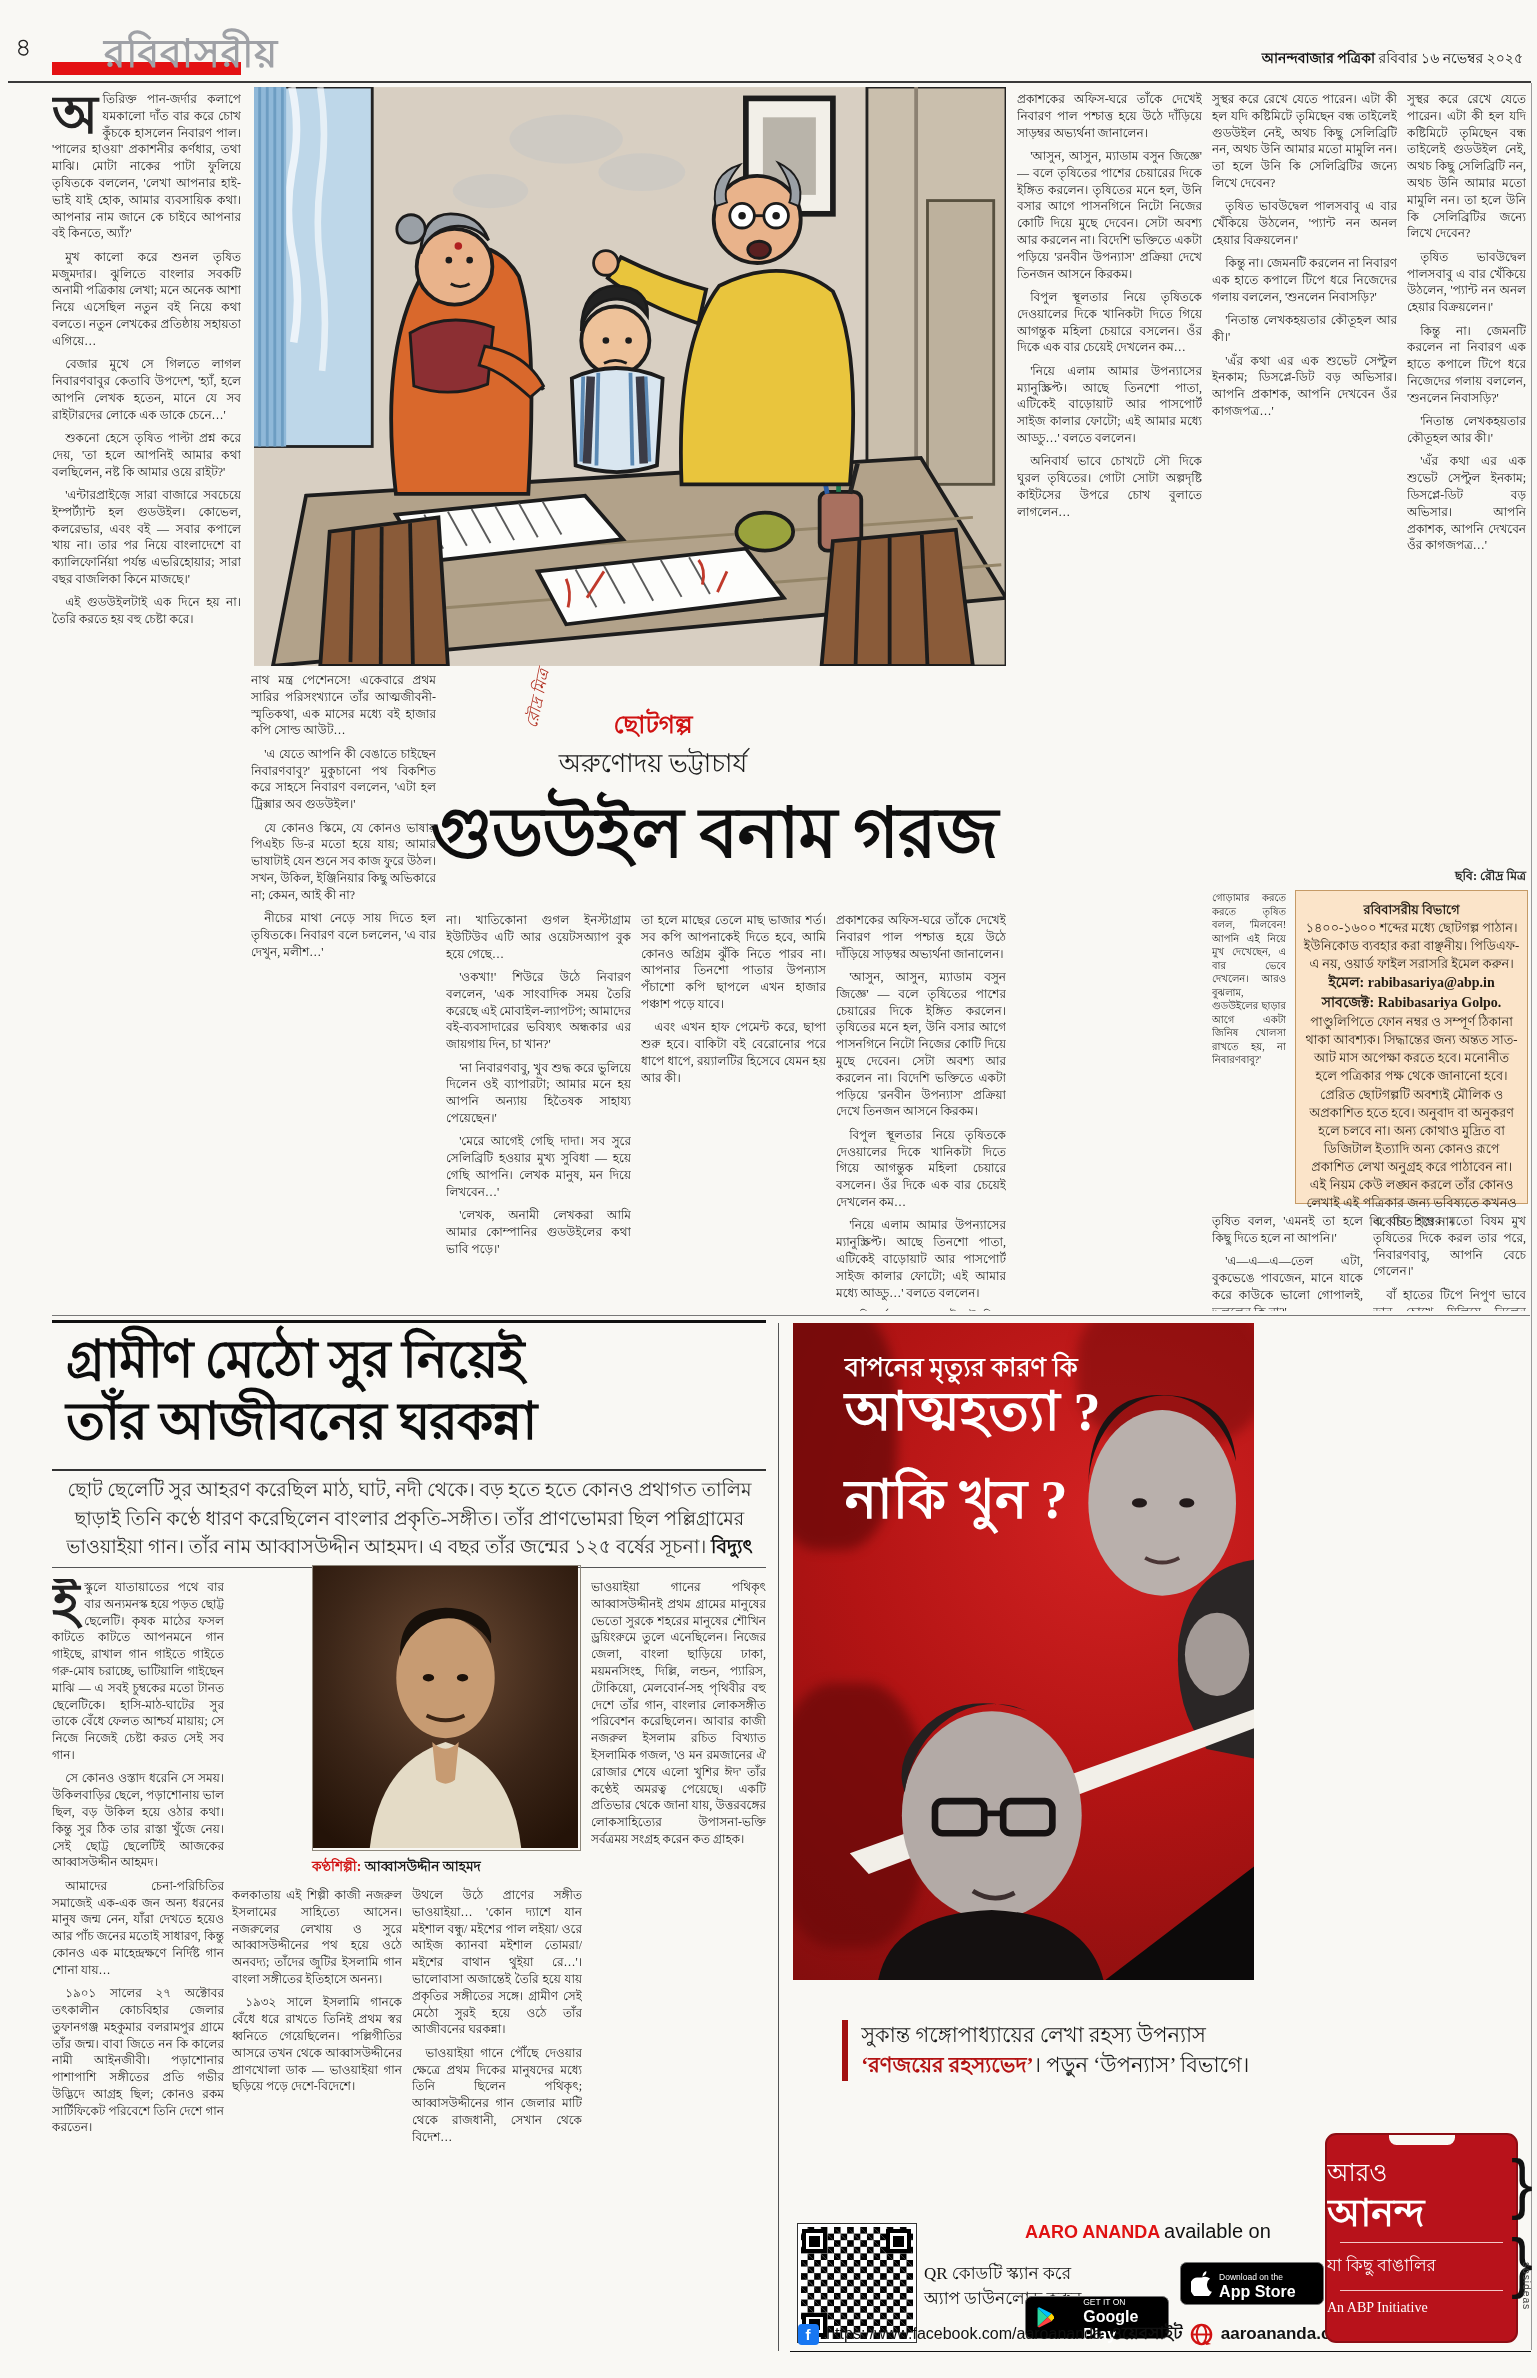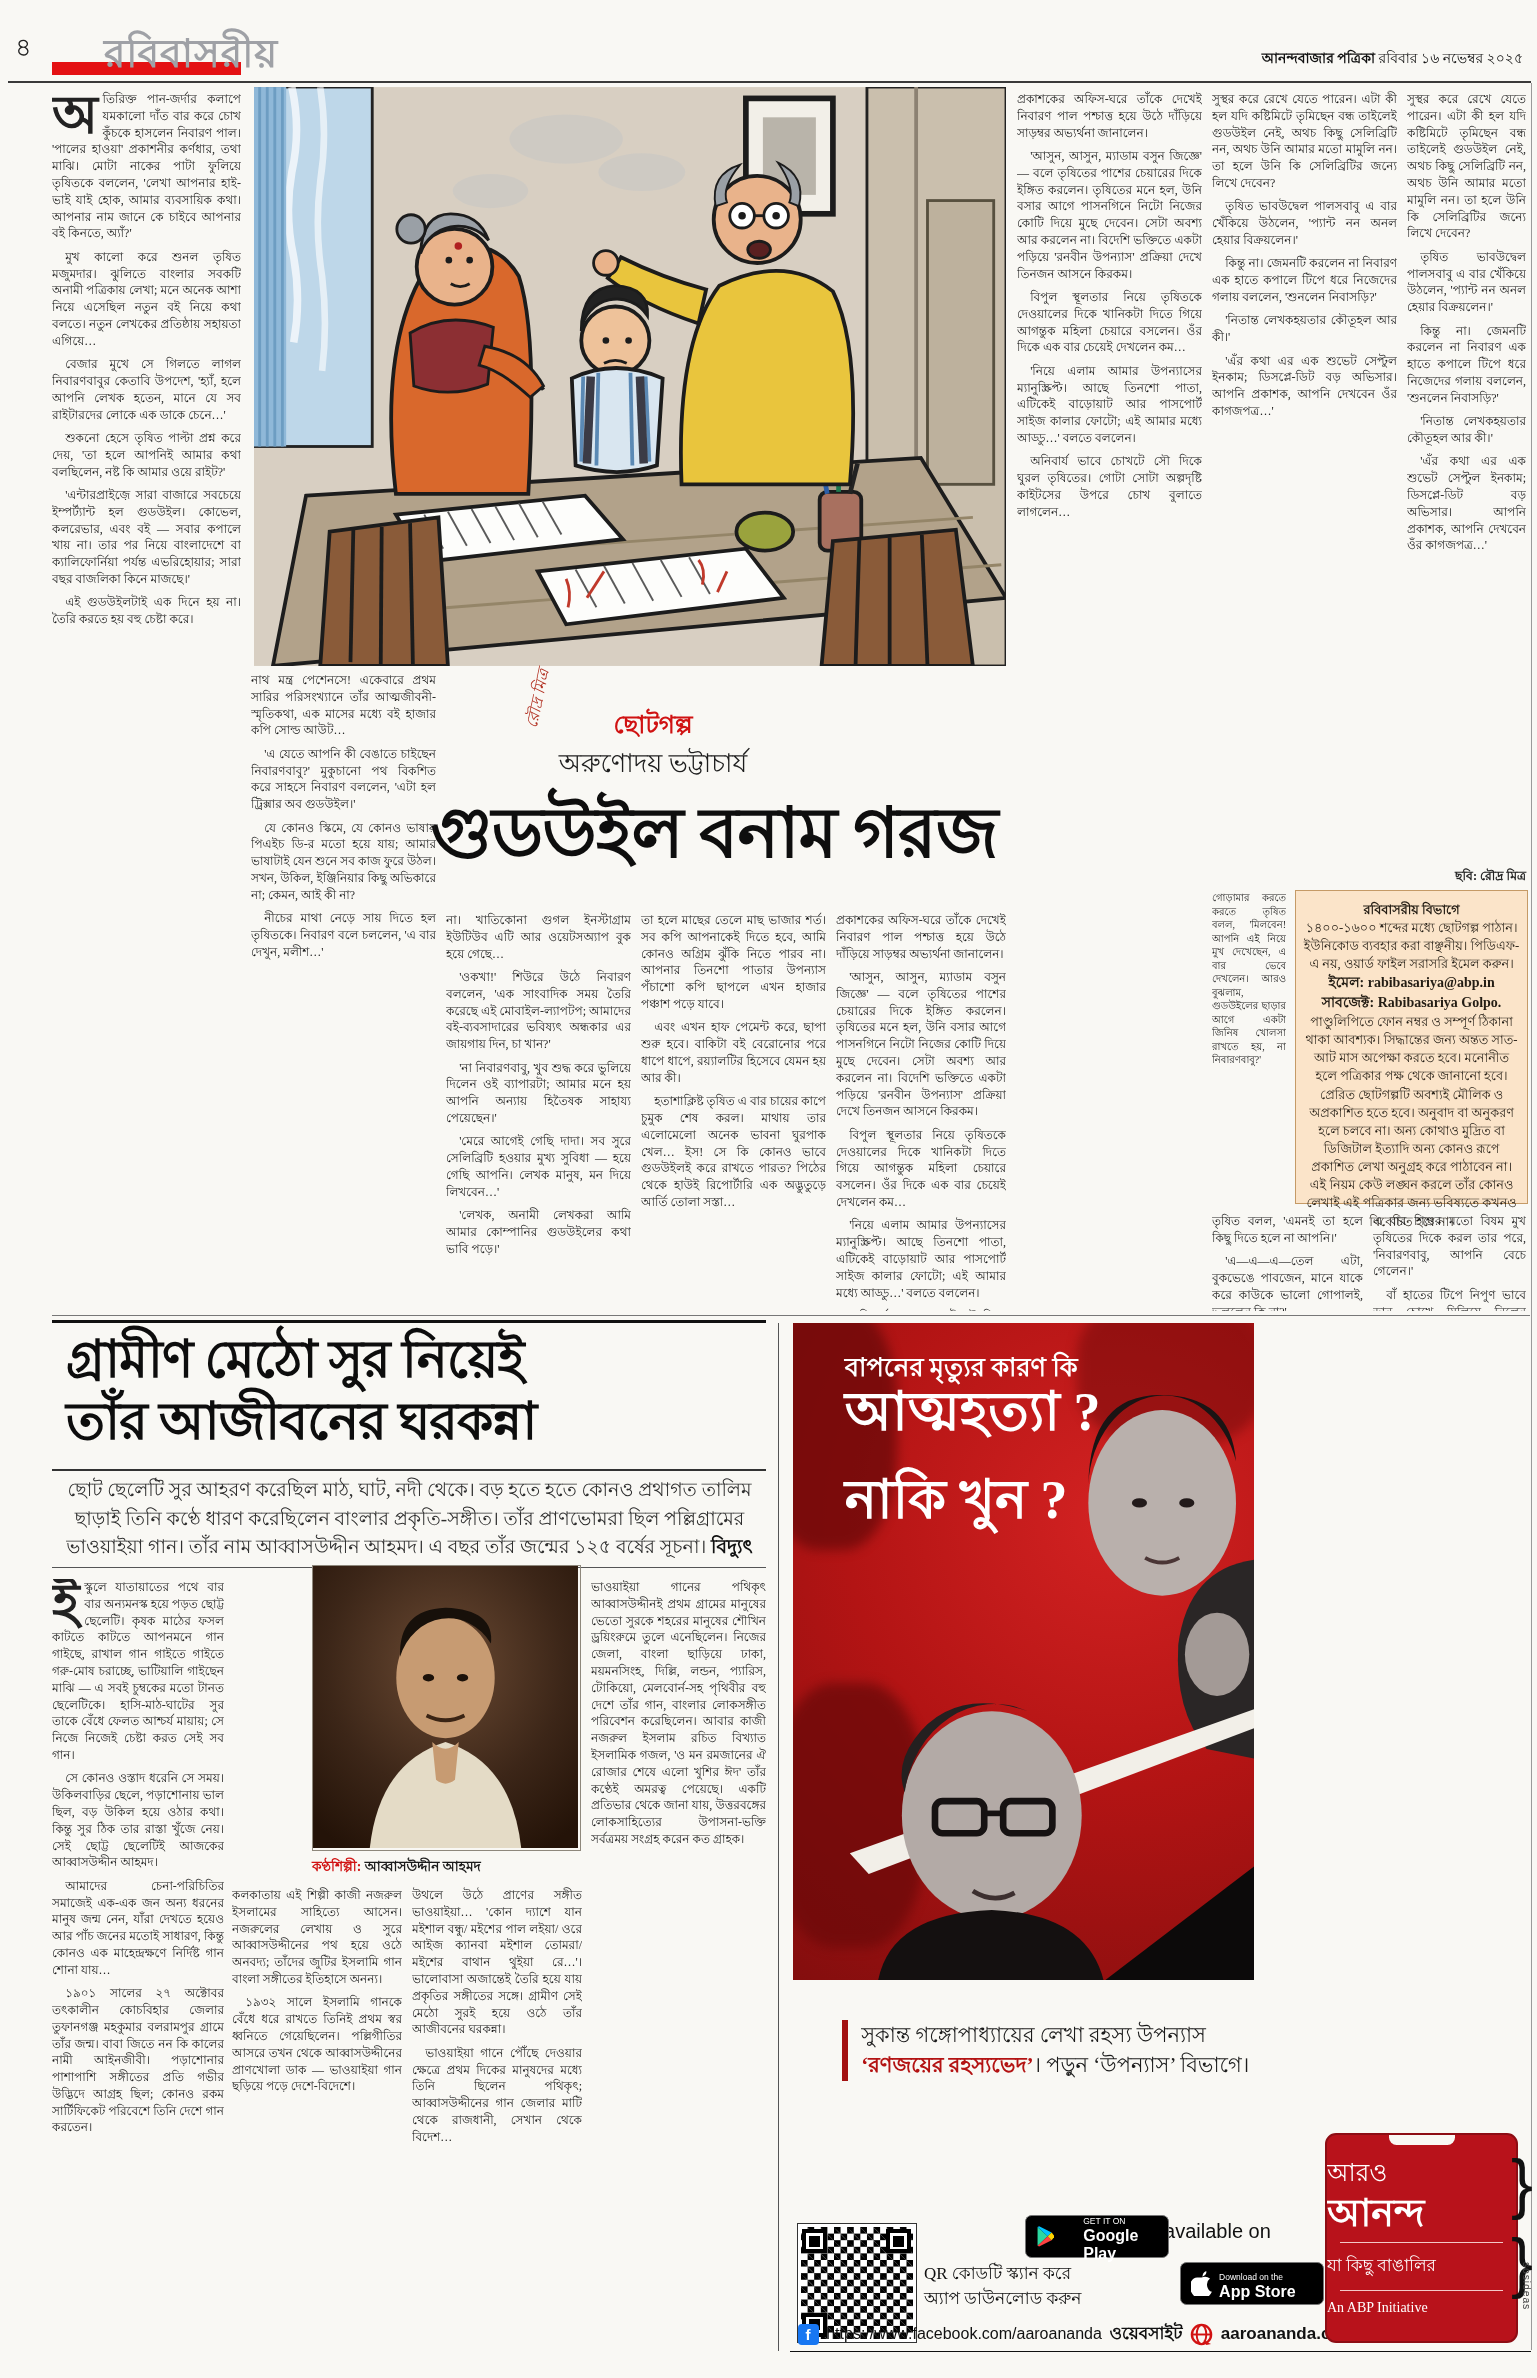--- a/index.html
+++ b/index.html
@@ -243,21 +243,20 @@
   <div class="abs col" style="left:446px;top:912px;width:185px;height:399px;">
       <p>না। খাতিকোনা গুগল ইনস্টাগ্রাম ইউটিউব এটি আর ওয়েটসঅ্যাপ বুক হয়ে গেছে…</p>
       <p>'ওকখা!' শিউরে উঠে নিবারণ বললেন, 'এক সাংবাদিক সময় তৈরি করেছে এই মোবাইল-ল্যাপটপ; আমাদের বই-ব্যবসাদারের ভবিষ্যৎ অন্ধকার এর জায়গায় দিন, চা খান?'</p>
       <p>'না নিবারণবাবু, খুব শুদ্ধ করে ভুলিয়ে দিলেন ওই ব্যাপারটা; আমার মনে হয় আপনি অন্যায় হিতৈষক সাহায্য পেয়েছেন।'</p>
       <p>'মেরে আগেই গেছি দাদা। সব সুরে সেলিব্রিটি হওয়ার মুখ্য সুবিধা — হয়ে গেছি আপনি। লেখক মানুষ, মন দিয়ে লিখবেন…'</p>
       <p>'লেখক, অনামী লেখকরা আমি আমার কোম্পানির গুডউইলের কথা ভাবি পড়ে।'</p>
     </div>
   <div class="abs col" style="left:641px;top:912px;width:185px;height:399px;">
       <p>তা হলে মাছের তেলে মাছ ভাজার শর্ত। সব কপি আপনাকেই দিতে হবে, আমি কোনও অগ্রিম ঝুঁকি নিতে পারব না। আপনার তিনশো পাতার উপন্যাস পঁচাশো কপি ছাপলে এখন হাজার পঞ্চাশ পড়ে যাবে।</p>
       <p>এবং এখন হাফ পেমেন্ট করে, ছাপা শুরু হবে। বাকিটা বই বেরোনোর পরে ধাপে ধাপে, রয়্যালটির হিসেবে যেমন হয় আর কী।</p>
-      <p>হতাশাক্লিষ্ট তৃষিত এ বার চায়ের কাপে চুমুক শেষ করল। মাথায় তার এলোমেলো অনেক ভাবনা ঘুরপাক খেল… ইস! সে কি কোনও ভাবে গুডউইলই করে রাখতে পারত? পিঠের থেকে হাউই রিপোর্টারি এক অদ্ভুতুড়ে আর্তি তোলা সস্তা…</p>
     </div>
   <div class="abs col" style="left:836px;top:912px;width:170px;height:399px;">
       <p>প্রকাশকের অফিস-ঘরে তাঁকে দেখেই নিবারণ পাল পশ্চাত্ত হয়ে উঠে দাঁড়িয়ে সাড়ম্বর অভ্যর্থনা জানালেন।</p>
       <p>'আসুন, আসুন, ম্যাডাম বসুন জিজ্ঞে' — বলে তৃষিতের পাশের চেয়ারের দিকে ইঙ্গিত করলেন। তৃষিতের মনে হল, উনি বসার আগে পাসনগিনে নিটো নিজের কোটি দিয়ে মুছে দেবেন। সেটা অবশ্য আর করলেন না। বিদেশি ভক্তিতে একটা পড়িয়ে 'রনবীন উপন্যাস' প্রক্রিয়া দেখে তিনজন আসনে কিরকম।</p>
       <p>বিপুল স্থূলতার নিয়ে তৃষিতকে দেওয়ালের দিকে খানিকটা দিতে গিয়ে আগন্তুক মহিলা চেয়ারে বসলেন। ওঁর দিকে এক বার চেয়েই দেখলেন কম…</p>
       <p>'নিয়ে এলাম আমার উপন্যাসের ম্যানুস্ক্রিপ্ট। আছে তিনশো পাতা, এটিকেই বাড়োয়াট আর পাসপোর্ট সাইজ কালার ফোটো; এই আমার মধ্যে আড্ডু…' বলতে বললেন।</p>
       <p>অনিবার্য ভাবে চোখটে সৌ দিকে ঘুরল তৃষিতের। গোটা সোটা অল্পদৃষ্টি কাইটসের উপরে চোখ বুলাতে লাগলেন…</p>
     </div>
   <div class="abs col" style="left:1017px;top:91px;width:185px;height:1221px;">
       <p>প্রকাশকের অফিস-ঘরে তাঁকে দেখেই নিবারণ পাল পশ্চাত্ত হয়ে উঠে দাঁড়িয়ে সাড়ম্বর অভ্যর্থনা জানালেন।</p>
@@ -407,21 +406,21 @@
     </div>
     <div class="abs" id="qr-cap" style="left:134px;top:939px;width:161px;">
       <div>QR কোডটি স্ক্যান করে</div>
       <div>অ্যাপ ডাউনলোড করুন</div>
     </div>
 
     <div class="abs" id="aaro-line" style="left:235px;top:897px;">
       <span id="aaro-brand">AARO ANANDA</span>
       <span id="aaro-avail">available on</span>
     </div>
-    <div class="badge" style="left:235px;top:892px;gap:29px;">
+    <div class="badge" style="left:235px;top:973px;gap:29px;">
       <svg width="23" height="24.6" viewBox="0 0 24 26">
         <polygon points="2,1 2,25 15,13" fill="#2bd8a0"></polygon>
         <polygon points="2,1 15,13 20,8 4,0" fill="#00c3ff"></polygon>
         <polygon points="2,25 15,13 20,18 4,26" fill="#ff4141"></polygon>
         <polygon points="20,8 24,13 20,18 15,13" fill="#ffd400"></polygon>
       </svg>
       <span><span class="sm">GET IT ON</span><br><span class="lg">Google Play</span></span>
     </div>
     <div class="badge" style="left:390px;top:939px;">
       <svg width="21" height="24.6" viewBox="0 0 22 26">

